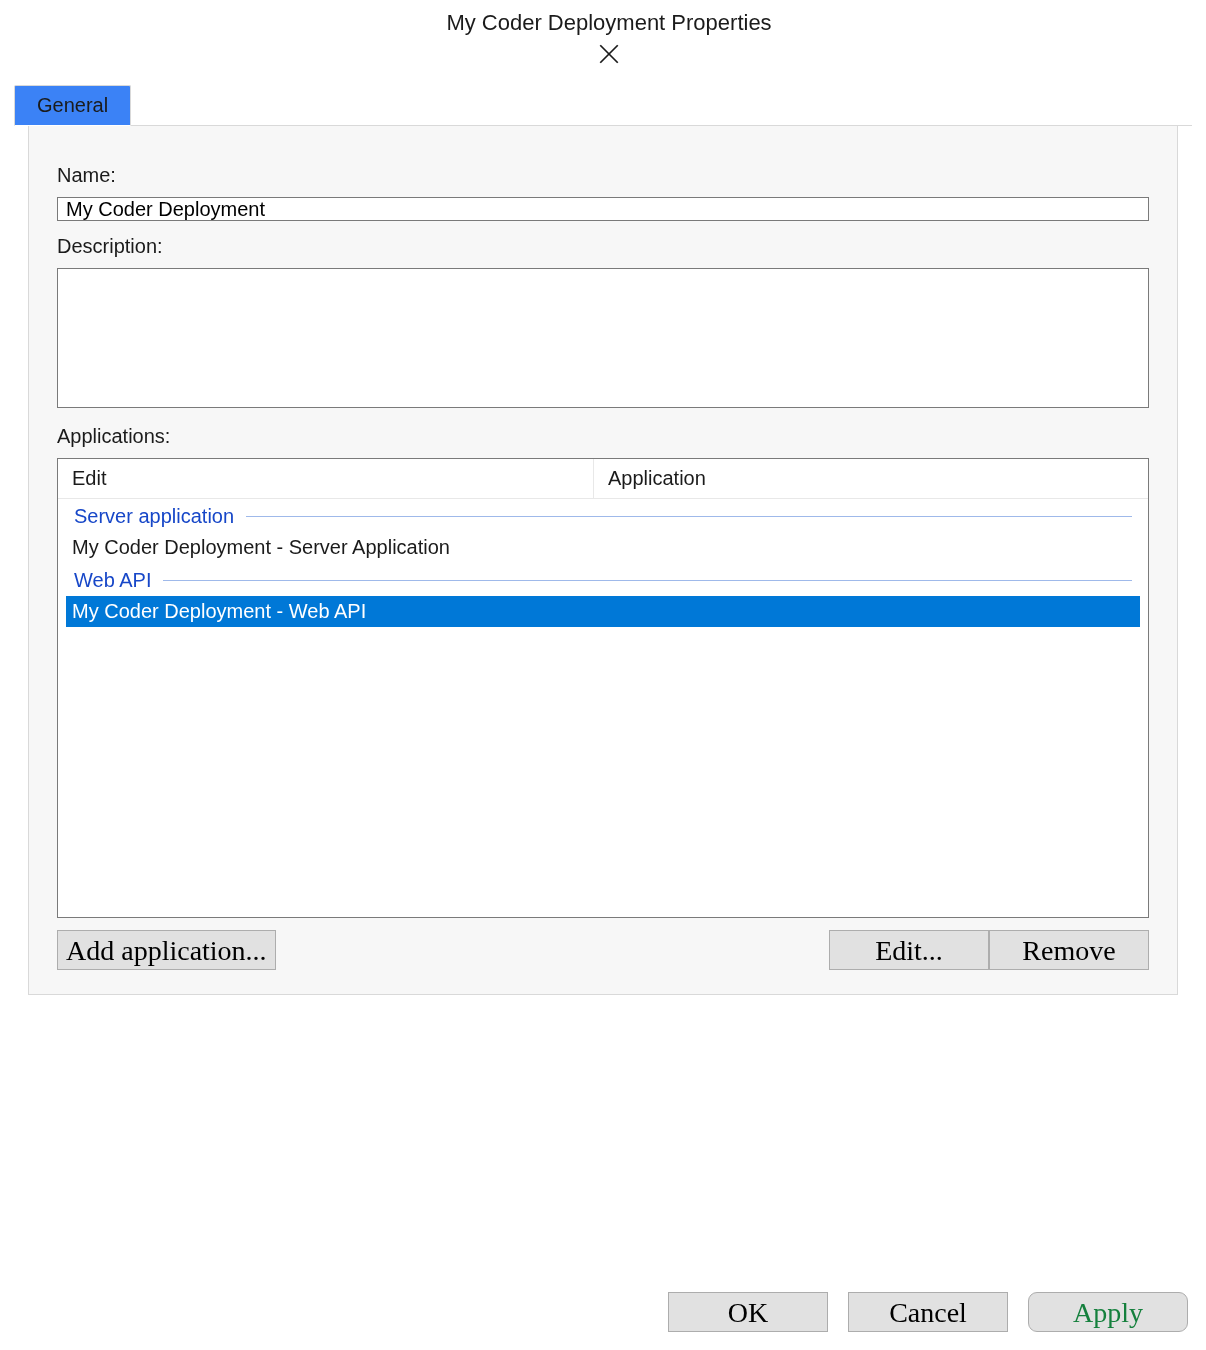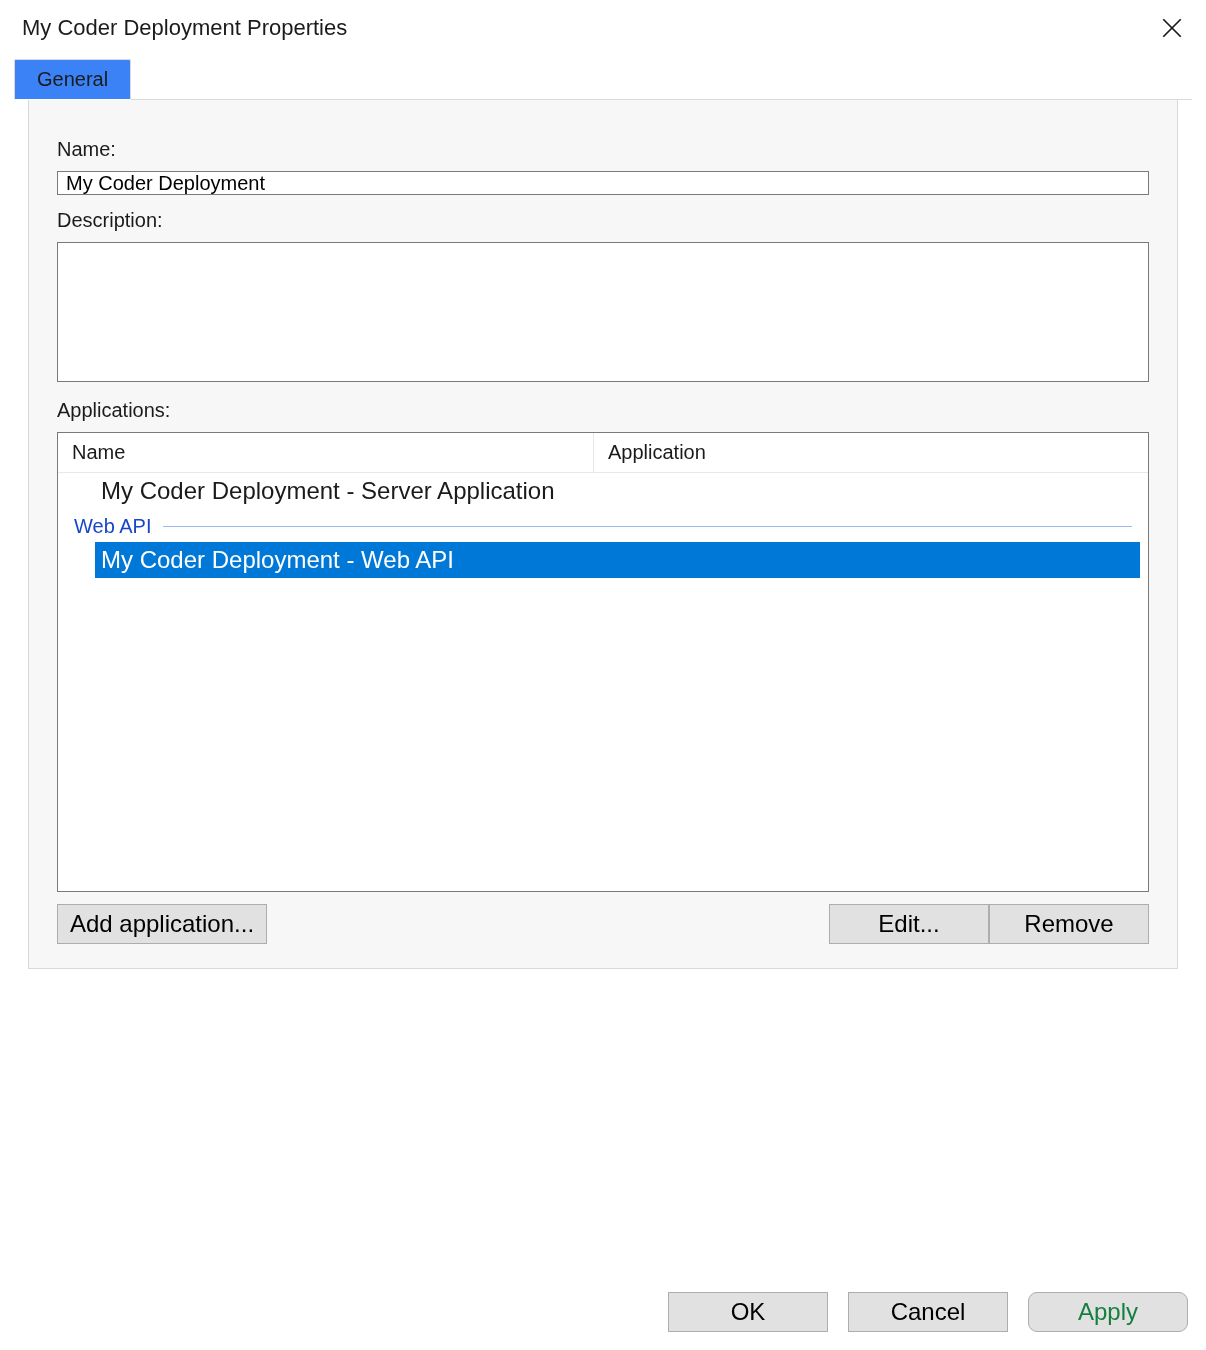--- a/index.html
+++ b/index.html
@@ -17,20 +17,21 @@
     width: 1206px;
     height: 1350px;
     background: #ffffff;
   }
   .titlebar {
     display: flex;
     align-items: center;
     justify-content: space-between;
     padding: 10px 10px 10px 22px;
     font-size: 22px;
+    flex-direction: column;
   }
   .close-btn {
     width: 48px; height: 36px;
     display: flex; align-items: center; justify-content: center;
     cursor: pointer;
   }
   .close-btn svg { width: 20px; height: 20px; }
   .tabs-wrap {
     padding: 0 14px;
   }
@@ -116,44 +117,43 @@
   }
   .group-header-line {
     flex: 1;
     height: 1px;
     background: #9fb9ea;
   }
   .item-row {
     display: flex;
     align-items: center;
     padding: 4px 6px;
-    font-size: 24px;
-    cursor: pointer;
-    margin-left: 29px;
+    font-size: 20px;
+    cursor: pointer;
   }
   .item-row.selected {
     background: #0078d7;
     color: #ffffff;
   }
   .item-row .cell-name { flex: 0 0 840px; }
   .item-row .cell-desc { flex: 1 1 auto; }
   .apps-buttons {
     display: flex;
     justify-content: space-between;
     margin-top: 12px;
   }
   .apps-buttons-right {
     display: flex;
   }
   .btn {
     min-width: 160px;
     height: 40px;
     padding: 4px 8px;
-    font-size: 24px;
-    font-family: Liberation Sans, sans-serif;
+    font-size: 28px;
+    font-family: Liberation Serif, serif;
     background: #e1e1e1;
     border: 1px solid #adadad;
     cursor: pointer;
   }
   .btn:disabled {
     color: #15803d;
     cursor: default;
     border-radius: 9px;
   }
   .dialog-buttons {
@@ -191,25 +191,29 @@
       <div class="field-label">Name:</div>
       <input type="text" class="text-input" value="My Coder Deployment" style="">
 
       <div class="field-label">Description:</div>
       <textarea class="multiline" style=""></textarea>
 
       <div class="field-label">Applications:</div>
 
       <div class="apps-list">
         <div class="apps-header">
-          <div class="col-name">Name</div>
+          <div class="col-name">Edit</div>
           <div class="col-desc">Application</div>
         </div>
         <div class="apps-body">
 
+          <div class="group-header">
+            <span class="group-header-label">Server application</span>
+            <span class="group-header-line"></span>
+          </div>
           <div class="item-row">
             <span class="cell-name">My Coder Deployment - Server Application</span>
             <span class="cell-desc"></span>
           </div>
 
           <div class="group-header">
             <span class="group-header-label">Web API</span>
             <span class="group-header-line"></span>
           </div>
           <div class="item-row selected">

